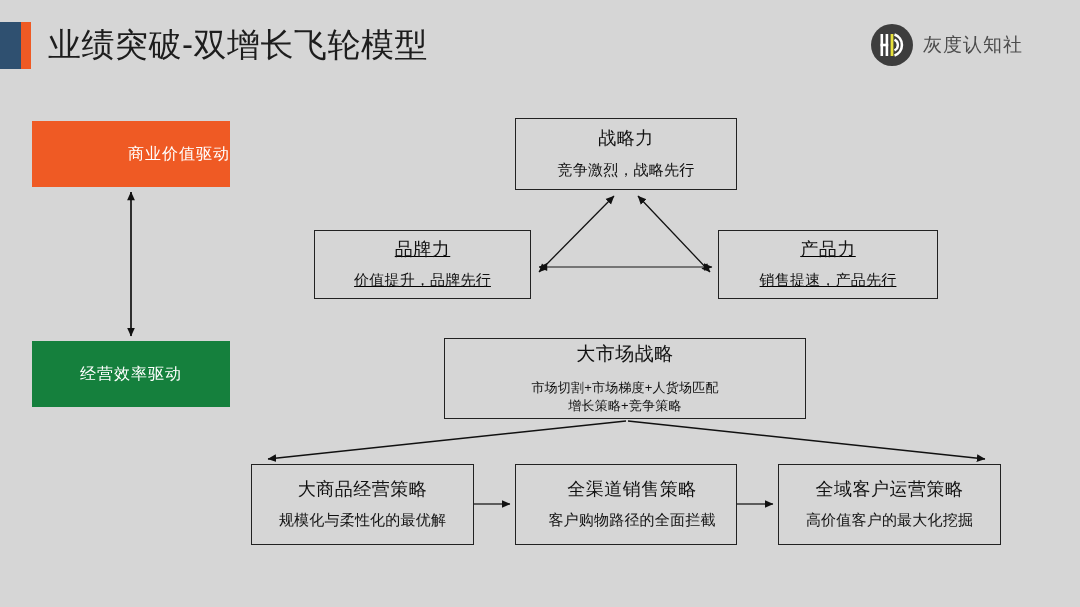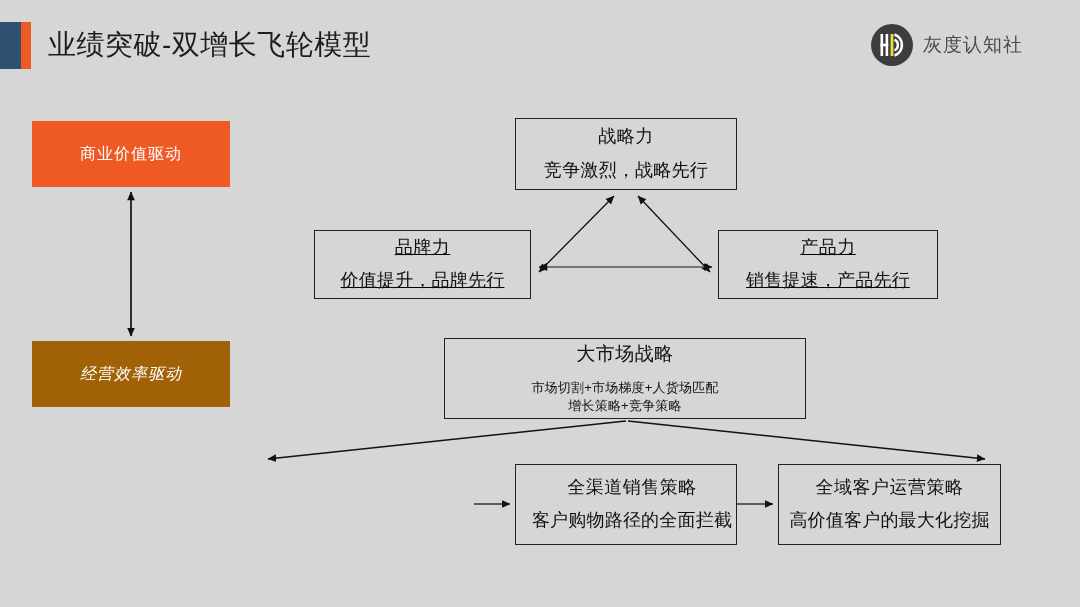--- a/index.html
+++ b/index.html
@@ -32,21 +32,21 @@
   }
   .accent-orange {
     position: absolute;
     left: 21px; top: 22px;
     width: 10px; height: 47px;
     background: #ef5a24;
   }
   .page-title {
     position: absolute;
     left: 48px; top: 24px;
-    font-size: 28px;
+    font-size: 33px;
     line-height: 42px;
     color: #1d1d1d;
     letter-spacing: 0.5px;
     white-space: nowrap;
   }
 
   
   .logo-wrap {
     position: absolute;
     left: 870px; top: 22px;
@@ -70,22 +70,22 @@
   .sidebox {
     position: absolute;
     box-sizing: border-box;
     display: flex;
     align-items: center;
     justify-content: center;
     color: #ffffff;
     font-size: 16px;
     letter-spacing: 1px;
   }
-  .sidebox.orange { background: #ef5a24; }
-  .sidebox.navy   { background: #a16207; font-style: italic; }
+  .sidebox.orange { background: #ef5a24; justify-content: flex-end; }
+  .sidebox.navy   { background: #15803d; }
 
   
   .node {
     position: absolute;
     box-sizing: border-box;
     border: 1.6px solid #222222;
     background: #d6d6d6;
     display: flex;
     flex-direction: column;
     align-items: center;
@@ -93,21 +93,21 @@
     text-align: center;
   }
   .node .node-title {
     font-size: 18px;
     color: #111111;
     letter-spacing: 0.5px;
     line-height: 1.2;
   }
   .node .node-sub {
     margin-top: 10px;
-    font-size: 18px;
+    font-size: 15px;
     color: #111111;
     line-height: 1.35;
     letter-spacing: 0.2px;
     white-space: pre-line;
   }
   .node.big .node-title { font-size: 19px; }
   .node.big .node-sub { margin-top: 14px; font-size: 13px; }
 
   
   .edges {
@@ -187,20 +187,24 @@
     <div class="node-title">产品力</div>
     <div class="node-sub">销售提速，产品先行</div>
   </div>
 
   <div class="node big" style="left:444px; top:338px; width:362px; height:81px;">
     <div class="node-title">大市场战略</div>
     <div class="node-sub">市场切割+市场梯度+人货场匹配
 增长策略+竞争策略</div>
   </div>
 
+  <div class="node" style="left:251px; top:464px; width:223px; height:81px;">
+    <div class="node-title">大商品经营策略</div>
+    <div class="node-sub">规模化与柔性化的最优解</div>
+  </div>
 
   <div class="node" style="left:515px; top:464px; width:222px; height:81px;padding-left:12px;">
     <div class="node-title">全渠道销售策略</div>
     <div class="node-sub">客户购物路径的全面拦截</div>
   </div>
 
   <div class="node" style="left:778px; top:464px; width:223px; height:81px;">
     <div class="node-title">全域客户运营策略</div>
     <div class="node-sub">高价值客户的最大化挖掘</div>
   </div>

